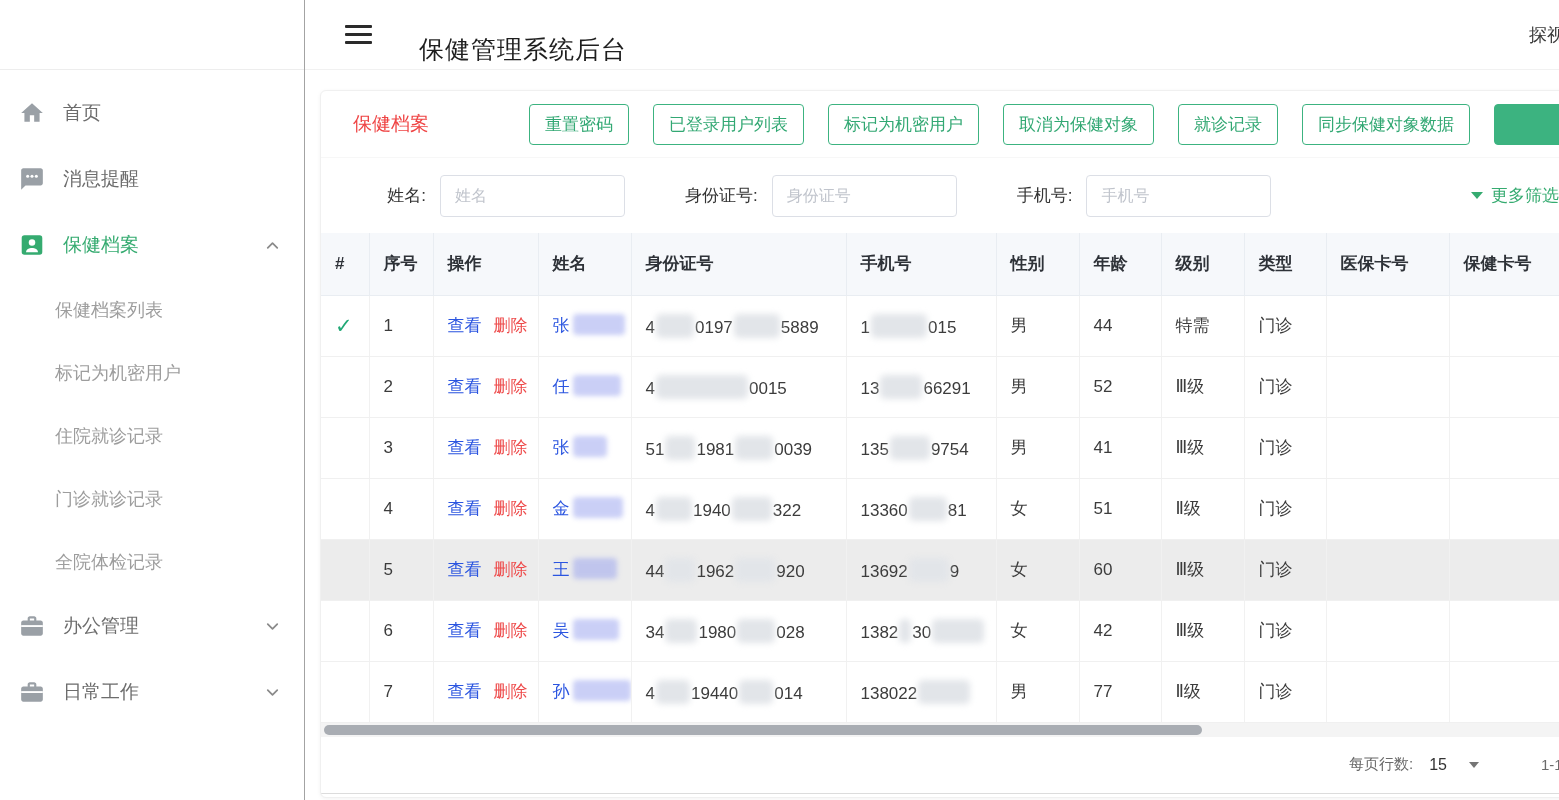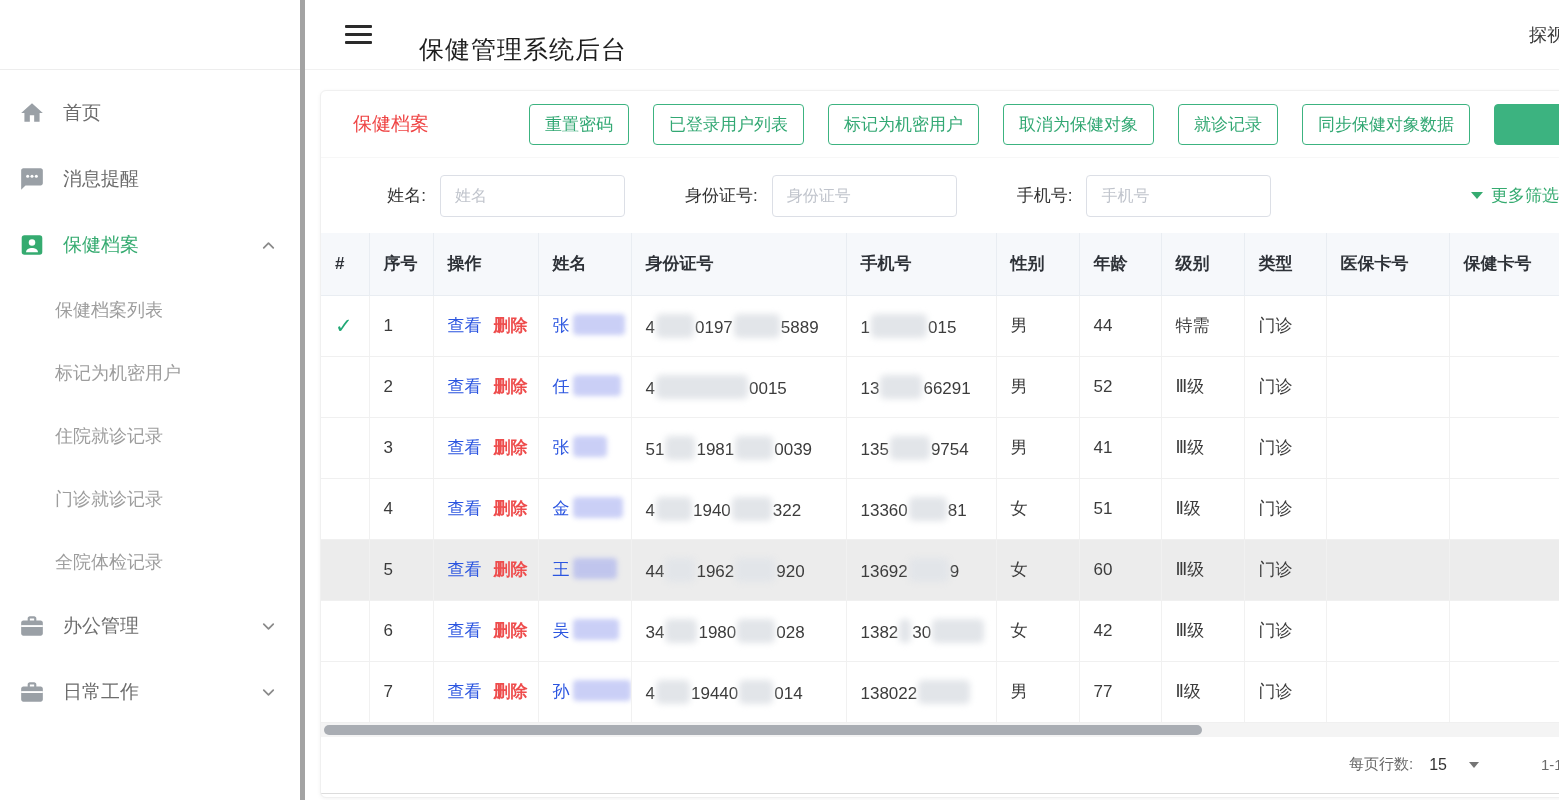--- a/index.html
+++ b/index.html
@@ -4,21 +4,21 @@
 <style>
   * { margin:0; padding:0; box-sizing:border-box; }
   html,body { width:1559px; height:800px; overflow:hidden; }
   body {
     position:relative; background:#fff; color:#333;
     font-family:"Liberation Sans","DejaVu Sans",sans-serif;
   }
 
   
   .sidebar { position:absolute; left:0; top:0; width:305px; height:800px;
-    background:#fff; border-right:5px solid #a3a3a3; }
+    background:#fff; border-right:1px solid #a3a3a3; }
   .sidebar-top { height:70px; border-bottom:1px solid #ededed; }
   .menu { padding-top:10px; }
   .side-item { height:66px; display:flex; align-items:center;
     padding:0 22px 0 18px; cursor:pointer; }
   .side-item .icon { width:28px; height:28px; display:flex; align-items:center;
     justify-content:center; margin-right:17px; flex:none; }
   .side-item .label { font-size:19px; color:#6d6d6d; }
   .side-item.active .label { color:#35ab70; }
   .chev { margin-left:auto; display:flex; align-items:center; }
   .sub-item { height:63px; display:flex; align-items:center; padding-left:55px;
@@ -65,21 +65,21 @@
   table { border-collapse:collapse; table-layout:fixed; width:1260px; }
   thead th { height:62px; background:#f6f8fb; font-weight:bold; font-size:17px;
     color:#2e3238; text-align:left; padding-left:14px;
     border-right:1px solid #e9edf2; border-bottom:1px solid #e9edf2; }
   tbody td { height:61px; padding-left:14px; font-size:17px; color:#3c3c3c;
     border-right:1px solid #f1f1f1; border-bottom:1px solid #f0f0f0;
     white-space:nowrap; overflow:hidden; }
   tr.selected td { background:#ececec; }
   .check-icon { color:#21a876; font-size:21px; font-weight:bold; }
   .link-view { color:#2b55e0; margin-right:12px; cursor:pointer; text-decoration:none; }
-  .link-del { color:#ee4c4c; cursor:pointer; text-decoration:none;font-weight:bold; }
+  .link-del { color:#ee4c4c; cursor:pointer; text-decoration:none; }
   .link-name { color:#2b55e0; cursor:pointer; text-decoration:none; }
   .blur-name { display:inline-block; height:21px; border-radius:4px; background:#96a0ee;
     opacity:.5; filter:blur(2.5px); vertical-align:-4px; margin-left:3px; }
   .blur-seg { display:inline-block; height:24px; border-radius:5px; background:#e2e5e9;
     filter:blur(3px); vertical-align:-5px; margin:0 1px; }
 
   .hscroll { height:14px; background:#f4f4f4; position:relative; }
   .hthumb { position:absolute; left:3px; top:2px; width:878px; height:10px;
     border-radius:5px; background:#a9adb3; cursor:pointer; }
 

